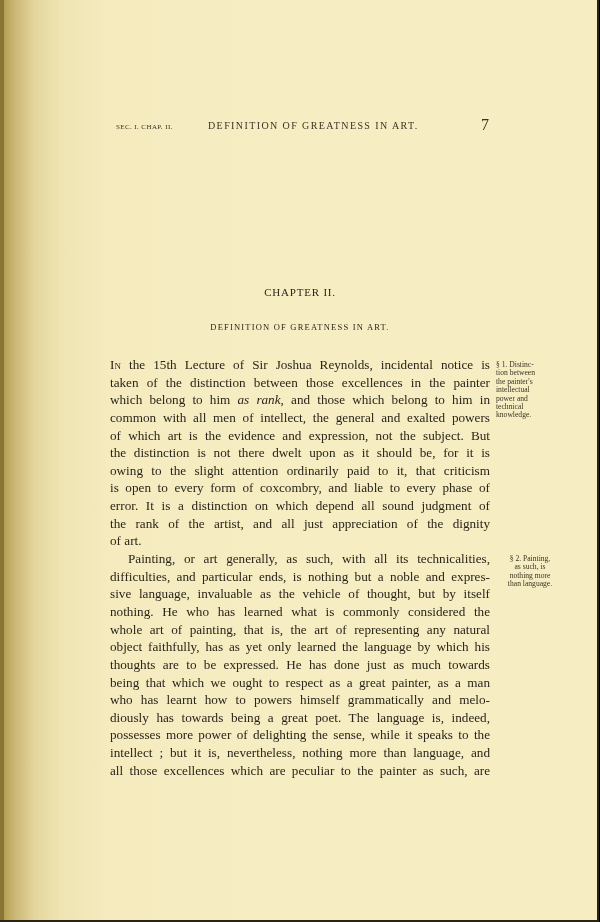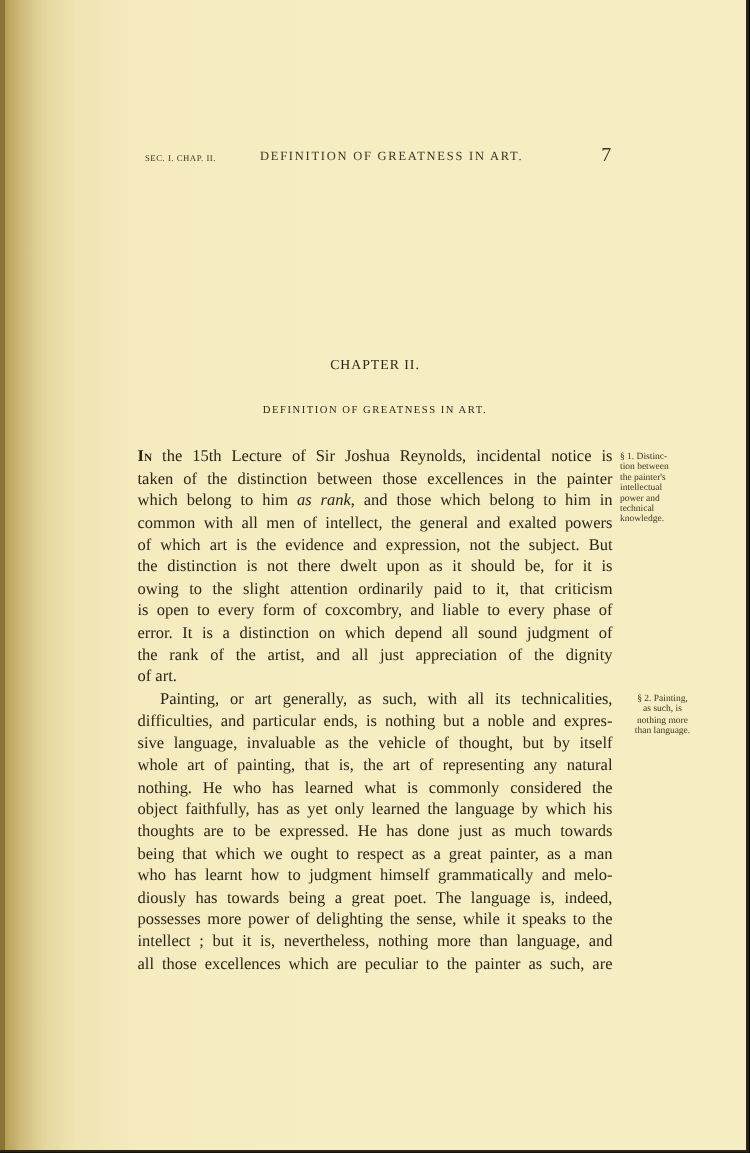--- a/index.html
+++ b/index.html
@@ -91,21 +91,20 @@
       left: 110px;
       width: 380px;
       font-family: "Liberation Serif", serif;
       font-size: 13.2px;
       line-height: 17.65px;
       color: #2a251a;
       text-align: justify;
     }
     .smallcaps {
       font-variant: small-caps;
-      font-weight: bold;
     }
     .line {
       display: block;
       text-align: justify;
       text-align-last: justify;
       white-space: nowrap;
       height: 17.65px;
     }
     .line.last {
       text-align-last: left;
@@ -151,26 +150,26 @@
       <span class="line">owing to the slight attention ordinarily paid to it, that criticism</span>
       <span class="line">is open to every form of coxcombry, and liable to every phase of</span>
       <span class="line">error.  It is a distinction on which depend all sound judgment of</span>
       <span class="line">the rank of the artist, and all just appreciation of the dignity</span>
       <span class="line last">of art.</span>
     </div>
     <div>
       <span class="line indent">Painting, or art generally, as such, with all its technicalities,</span>
       <span class="line">difficulties, and particular ends, is nothing but a noble and expres-</span>
       <span class="line">sive language, invaluable as the vehicle of thought, but by itself</span>
+      <span class="line">nothing.  He who has learned what is commonly considered the</span>
       <span class="line">whole art of painting, that is, the art of representing any natural</span>
-      <span class="line">nothing.  He who has learned what is commonly considered the</span>
       <span class="line">object faithfully, has as yet only learned the language by which his</span>
       <span class="line">thoughts are to be expressed.  He has done just as much towards</span>
       <span class="line">being that which we ought to respect as a great painter, as a man</span>
-      <span class="line">who has learnt how to judgment himself grammatically and melo-</span>
+      <span class="line">who has learnt how to powers himself grammatically and melo-</span>
       <span class="line">diously has towards being a great poet.  The language is, indeed,</span>
       <span class="line">possesses more power of delighting the sense, while it speaks to the</span>
       <span class="line">intellect ; but it is, nevertheless, nothing more than language, and</span>
       <span class="line">all those excellences which are peculiar to the painter as such, are</span>
     </div>
   </div>
 
   <div class="sidenote sidenote-1">
     <div>§ 1. Distinc-</div>
     <div>tion between</div>

